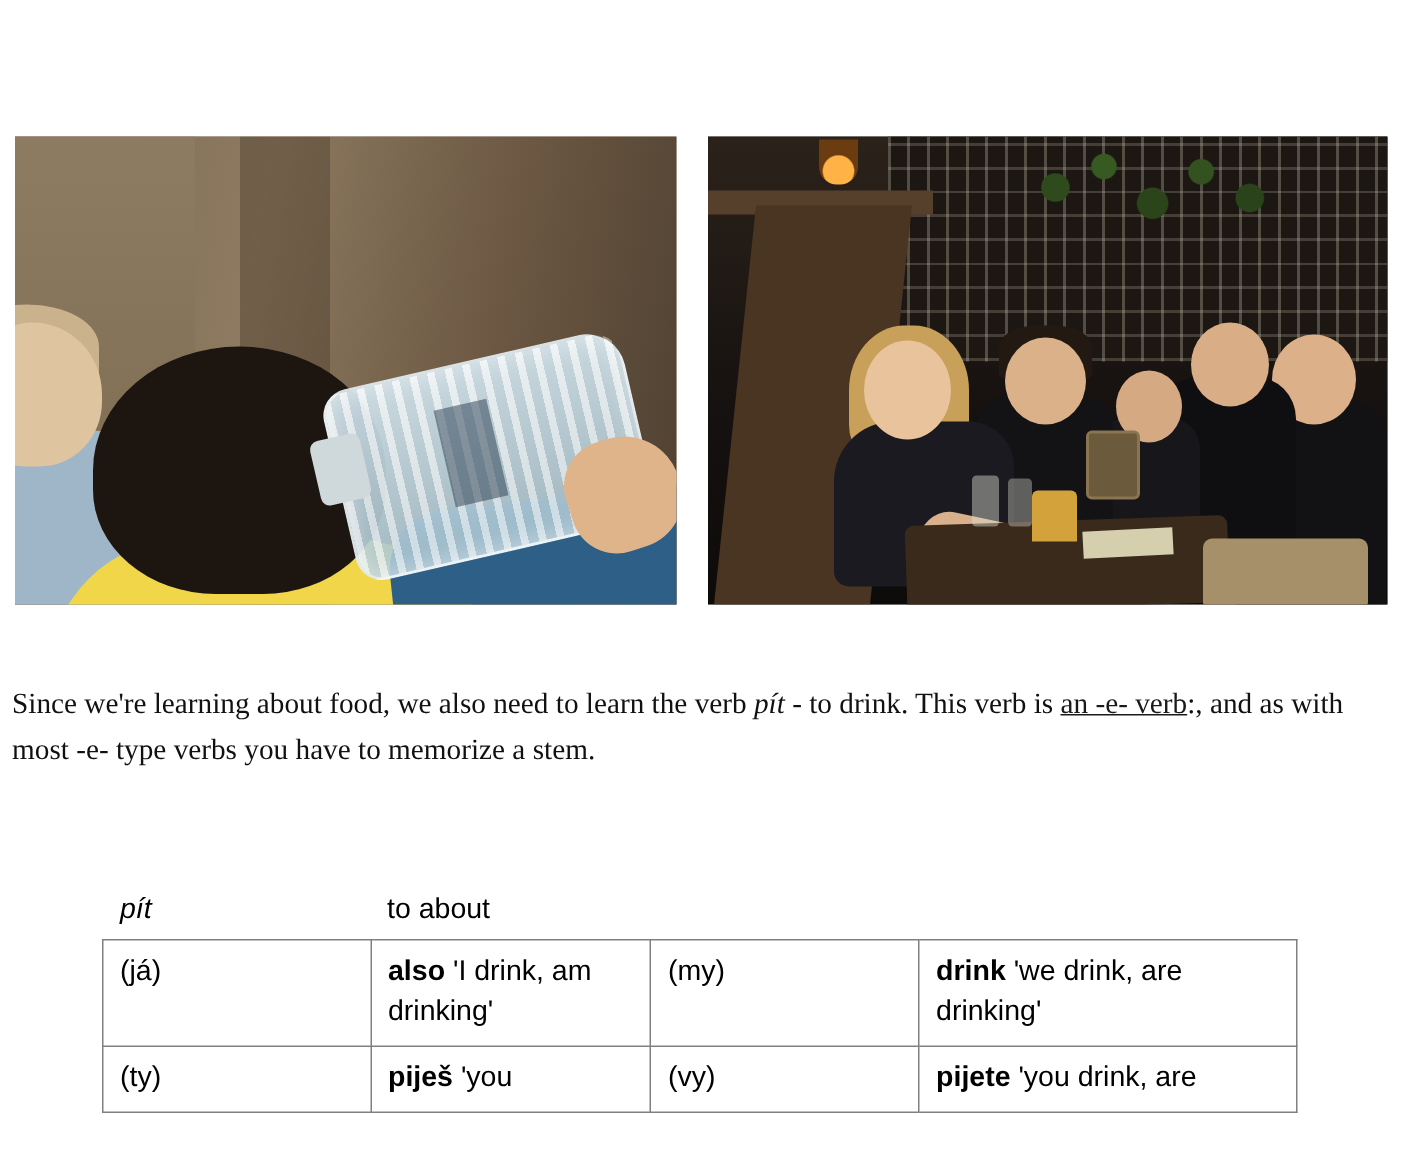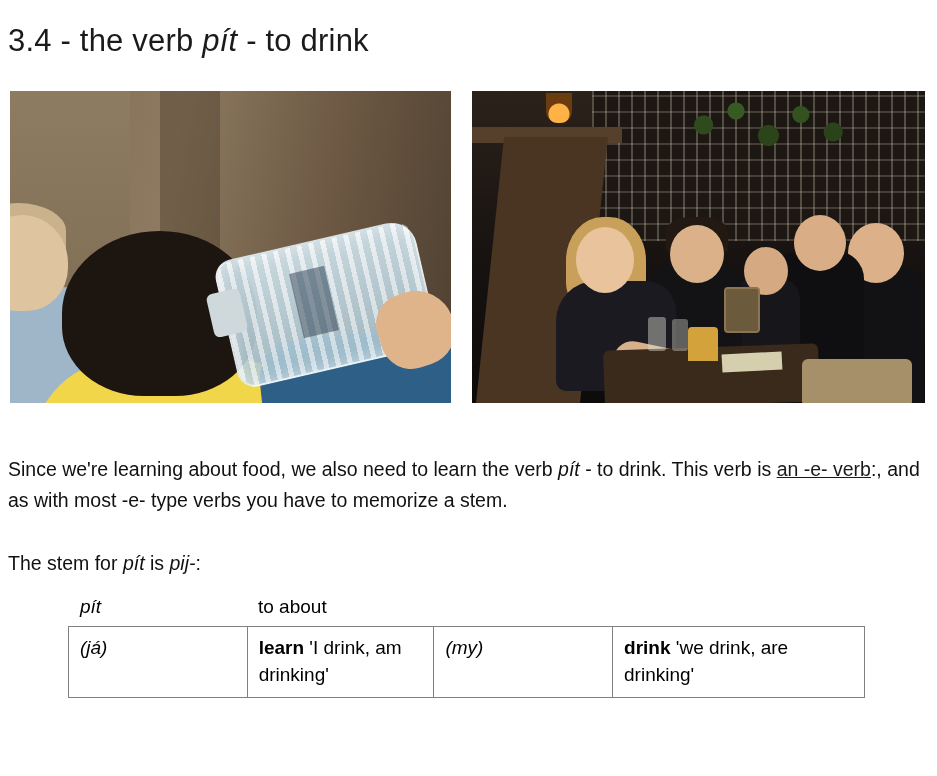--- a/index.html
+++ b/index.html
@@ -263,20 +263,21 @@
     background: #d6cfae; transform: rotate(-3deg);
   }
 
   
   .para {
     position: absolute;
     left: 8px;
     font-size: 19.5px;
     line-height: 31px;
     color: #111111;
+    font-family: Liberation Serif, serif;
   }
   .para em { font-style: italic; }
   .p1 { top: 434px; width: 920px; }
   .p2 { top: 528px; width: 920px; }
   a.inline-link {
     color: #1a1a1a;
     text-decoration: underline;
   }
 
   
@@ -298,33 +299,32 @@
     width: 797px;
     table-layout: fixed;
     font-size: 19px;
   }
   table.conj td {
     border: 1px solid #808080;
     padding: 7px 11px 9px 11px;
     vertical-align: top;
     line-height: 27px;
   }
-  td.pron { font-style: italic; }
+  td.pron { }
   td.form b { font-weight: bold; }
   .col1 { width: 178px; }
   .col2 { width: 186px; }
   .col3 { width: 178px; }
   .col4 { width: 251px; }
 </style>
 </head>
 <body>
 
 <div class="page">
 
-  <h1 class="title"><span>3.4 - the verb </span><em>pít</em><span> - to drink</span></h1>
 
   <div class="images">
 
     <div class="photo photo-left">
       <div class="pl-bg"></div>
       <div class="pl-wallL"></div>
       <div class="pl-wallbar"></div>
       <div class="pl-shoulderL"></div>
       <div class="pl-hairL"></div>
       <div class="pl-headL"></div>
@@ -366,38 +366,43 @@
       <div class="pr-glass2"></div>
       <div class="pr-candle"></div>
       <div class="pr-mug"></div>
       <div class="pr-paper"></div>
     </div>
 
   </div>
 
   <p class="para p1"><span>Since we're learning about food, we also need to learn the verb </span><em>pít</em><span> - to drink. This verb is </span><a class="inline-link" href="#">an -e- verb</a><span>:, and as with most -e- type verbs you have to memorize a stem.</span></p>
 
-  <p class="para p2"><span>The stem for </span><em>pít</em><span> is </span><em>pij-</em><span>:</span></p>
 
   <div class="tablewrap">
     <div class="thead">
       <span class="c1">pít</span>
       <span class="c2">to about</span>
     </div>
     <table class="conj">
       <colgroup>
         <col class="col1">
           <col class="col2">
           <col class="col3">
           <col class="col4">
       </colgroup>
       <tbody>
         <tr>
           <td class="pron">(já)</td>
-          <td class="form"><b>learn</b><span> 'I drink, am drinking'</span></td>
+          <td class="form"><b>also</b><span> 'I drink, am drinking'</span></td>
           <td class="pron">(my)</td>
           <td class="form"><b>drink</b><span> 'we drink, are drinking'</span></td>
+        </tr>
+        <tr>
+          <td class="pron">(ty)</td>
+          <td class="form"><b>piješ</b><span> 'you</span></td>
+          <td class="pron">(vy)</td>
+          <td class="form"><b>pijete</b><span> 'you drink, are</span></td>
         </tr>
       </tbody>
     </table>
   </div>
 
 </div>
 
 </body></html>

